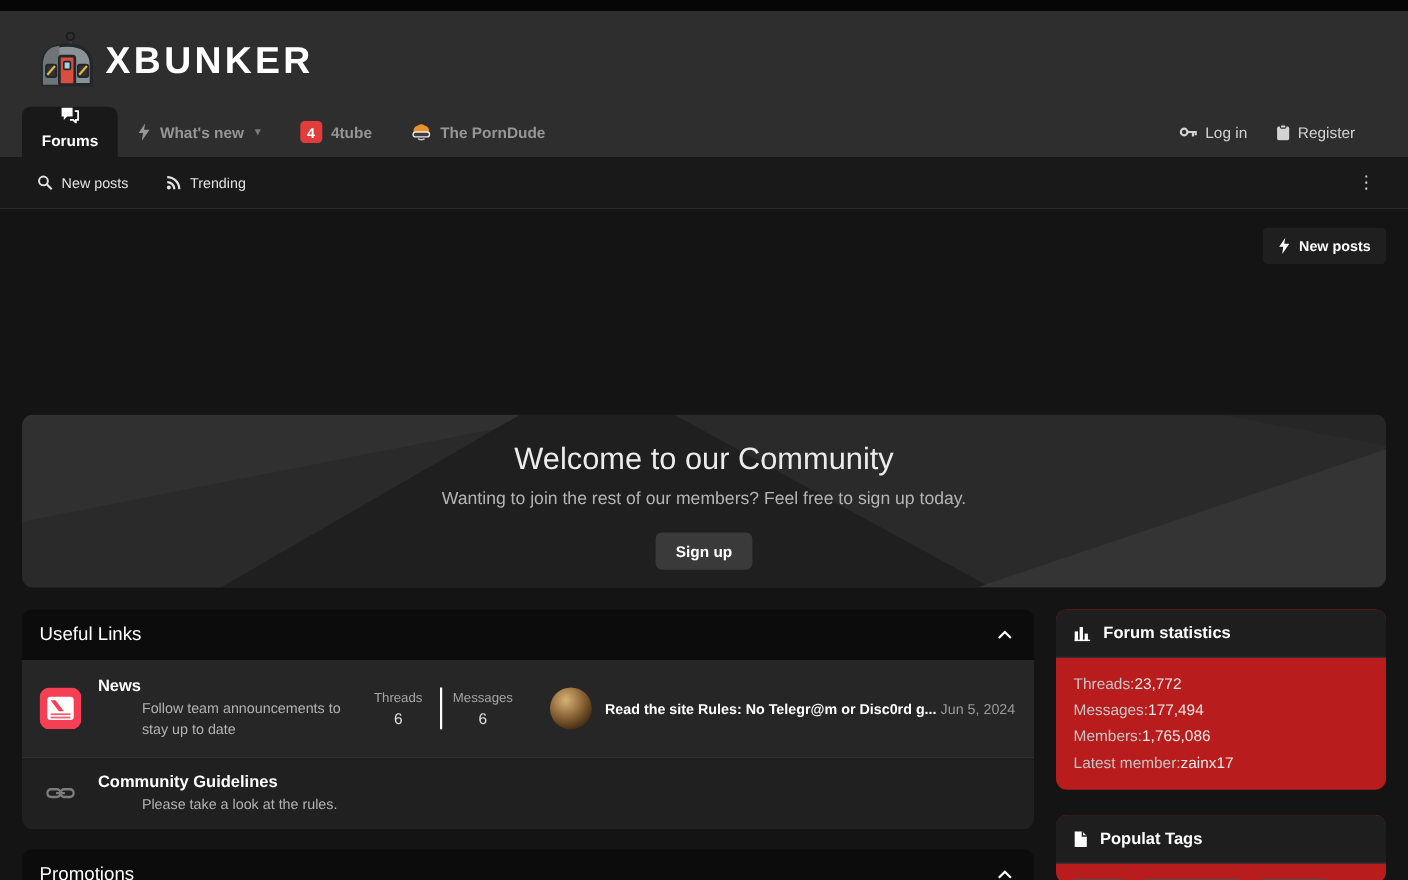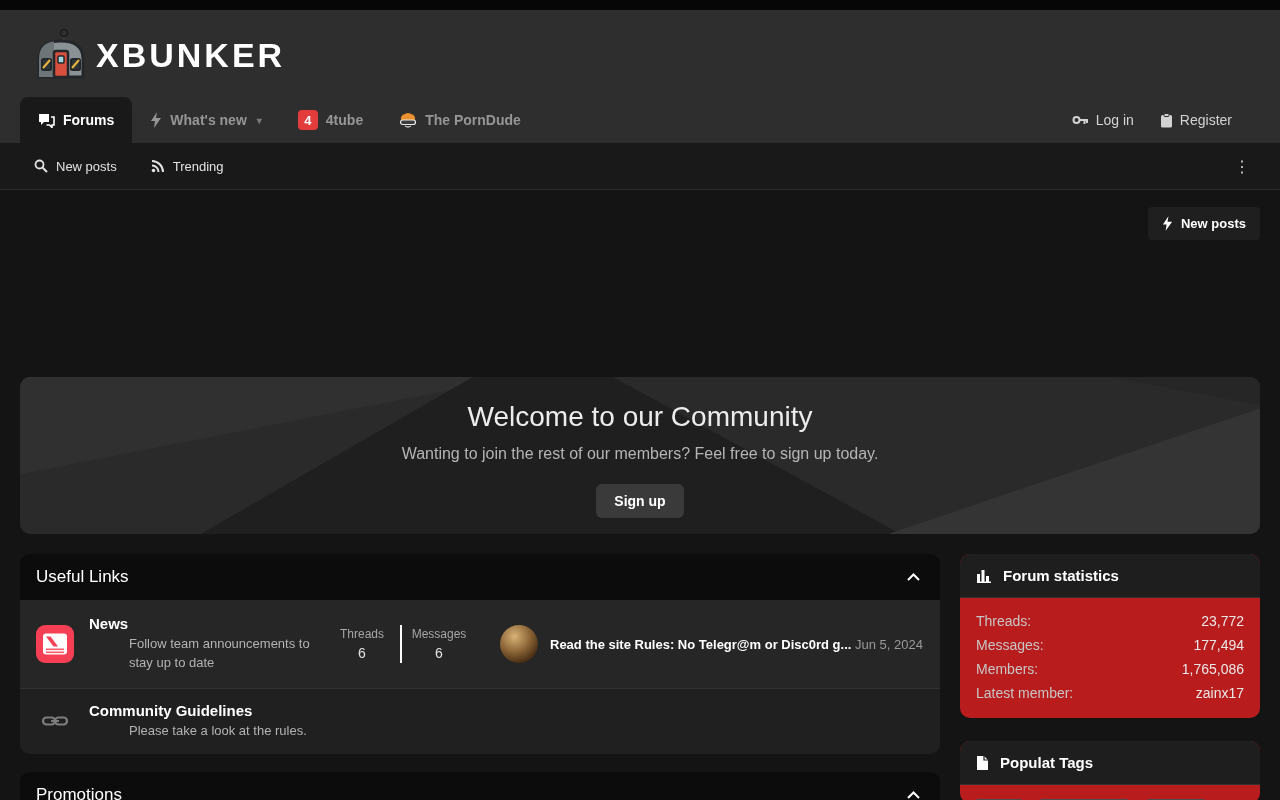--- a/index.html
+++ b/index.html
@@ -19,21 +19,21 @@
   .brand-logo { width:54px; height:52px; margin-right:8px; }
   .brand-name {
     font-size:34px; font-weight:800; letter-spacing:3px; color:#fff;
   }
   .tab-row { display:flex; align-items:stretch; height:46px; padding:0 20px; }
   .tab {
     display:flex; align-items:center; gap:8px; padding:0 18px;
     font-size:14px; font-weight:700; color:#969696; cursor:pointer; white-space:nowrap;
   }
   .tab.active {
-    background:#191919; color:#fff; border-radius:8px 8px 0 0;
+    background:#191919; color:#fff; border-radius:8px 8px 0 0;flex-direction:column;
   }
   .tab .chev { font-size:10px; color:#7a7a7a; margin-left:2px; }
   .badge-4 {
     width:20px; height:20px; background:#e23c3c; border-radius:4px; color:#fff;
     font-size:13px; font-weight:700; display:flex; align-items:center; justify-content:center;
   }
   .tab-spacer { flex:1; }
   .auth { display:flex; align-items:center; gap:26px; padding-right:28px; }
   .auth-item { display:flex; align-items:center; gap:7px; font-size:14px; color:#d3d3d3; cursor:pointer; }
 
@@ -108,21 +108,21 @@
   .promotions-head { margin-top:18px; border-radius:10px 10px 0 0; }
 
   
   .side-panel { border-radius:10px; overflow:hidden; background:#b91c1c; }
   .side-head {
     background:#1e1e1e; height:44px; display:flex; align-items:center; gap:11px;
     padding:0 16px; border-bottom:1px solid #333;
   }
   .side-head .sh-title { font-size:15px; font-weight:700; color:#fff; }
   .stats-body { padding:11px 16px 13px; }
-  .stat-row { display:flex; justify-content:space-between; font-size:14px; line-height:24px; }
+  .stat-row { display:flex; font-size:14px; line-height:24px; }
   .stat-row .sr-label { color:#c6c6c6; }
   .stat-row .sr-value { color:#e8e8e8; }
   .tags-panel { margin-top:23px; }
   .tags-body { padding:10px 16px 0; height:18px; overflow:hidden; }
   .tag-stub { display:inline-block; height:14px; border-radius:2px; background:#4e4e4e; margin-right:14px; vertical-align:top; margin-top:4px; }
 
   .icon-svg { display:block; }
 </style>
 </head>
 <body>

